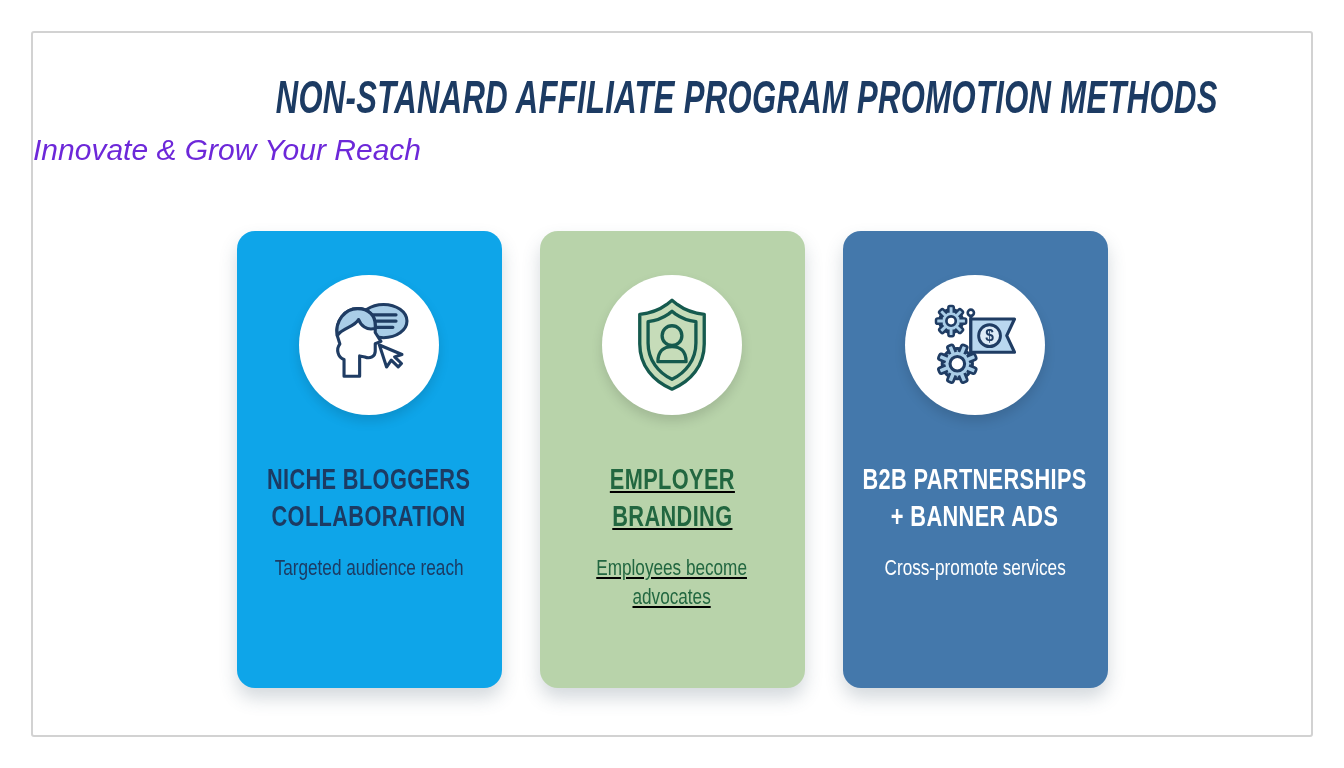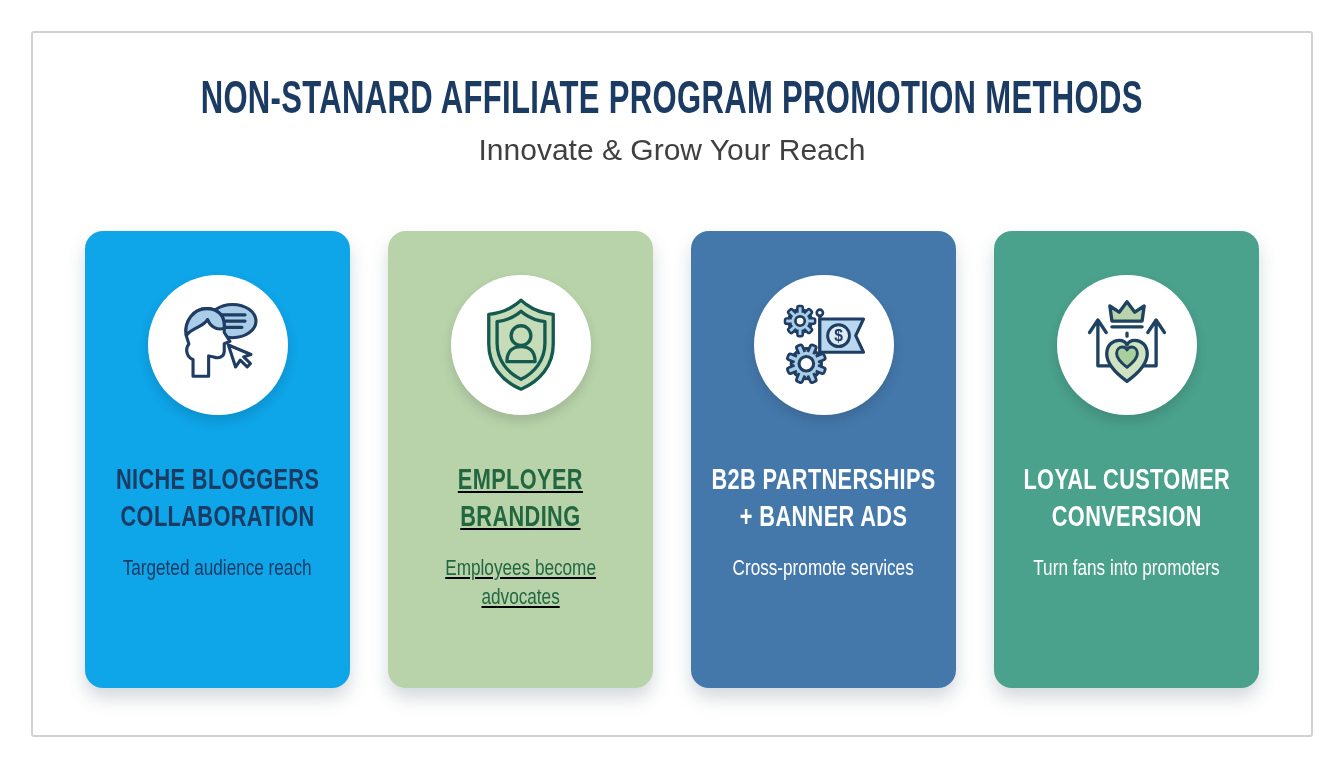--- a/index.html
+++ b/index.html
@@ -17,41 +17,42 @@
     border-radius: 3px;
     background: #ffffff;
     display: flex;
     flex-direction: column;
     align-items: center;
     overflow: visible;
   }
   .header {
     display: flex;
     flex-direction: column;
-    align-items: center;
+    align-items: flex-start;
     width: 100%;
+    font-style: italic;
   }
   .main-title {
     margin: 38px 0 0 0;
     width: max-content;
     font-size: 47px;
     font-weight: 700;
     letter-spacing: 0.5px;
     color: #1c3b63;
     white-space: nowrap;
     transform: scaleX(0.66);
     transform-origin: center top;
     line-height: 1.1;
   }
   .sub-title {
     margin: 9px 0 0 0;
     width: max-content;
     font-size: 30px;
     font-weight: 400;
-    color: #404040;
+    color: #6d28d9;
     white-space: nowrap;
     line-height: 1.2;
   }
   .cards-row {
     display: flex;
     gap: 38px;
     margin-top: 63px;
   }
   .card {
     width: 265px;
@@ -205,37 +206,15 @@
       </div>
       <h3 class="card-title">
         <span>B2B PARTNERSHIPS</span>
         <span>+ BANNER ADS</span>
       </h3>
       <p class="card-sub">
         <span>Cross-promote services</span>
       </p>
     </div>
 
-    <div class="card card-4">
-      <div class="icon-circle">
-        <svg viewBox="0 0 100 100">
-          <g stroke="#1f4260" stroke-width="3.2" stroke-linejoin="round" stroke-linecap="round" fill="none">
-            <path d="M14 38 L22 26 L30 38 M22 30 L22 70 L37 70"></path>
-            <path d="M70 38 L78 26 L86 38 M78 30 L78 70 L63 70"></path>
-            <path d="M35.5 27 L33.5 12.5 L42.5 18.5 L50 8.5 L57.5 18.5 L66.5 12.5 L64.5 27 Z" fill="#b9d4ab"></path>
-            <path d="M35.5 32.5 H64.5"></path>
-            <path d="M50 38.5 V41.5"></path>
-            <path d="M50 85 C37.5 76 30.5 68 30.5 58.5 C30.5 50 36.5 45.5 42.5 45.5 C46 45.5 48.9 47.3 50 50 C51.1 47.3 54 45.5 57.5 45.5 C63.5 45.5 69.5 50 69.5 58.5 C69.5 68 62.5 76 50 85 Z" fill="#cfe3c2"></path>
-            <path d="M50 71.5 C43.5 66.5 40 62.5 40 58.2 C40 54.2 42.8 52 45.6 52 C47.4 52 49.3 53 50 54.8 C50.7 53 52.6 52 54.4 52 C57.2 52 60 54.2 60 58.2 C60 62.5 56.5 66.5 50 71.5 Z" fill="#a9cf9c" stroke-width="2.8"></path>
-          </g>
-        </svg>
-      </div>
-      <h3 class="card-title">
-        <span>LOYAL CUSTOMER</span>
-        <span>CONVERSION</span>
-      </h3>
-      <p class="card-sub">
-        <span>Turn fans into promoters</span>
-      </p>
-    </div>
 
   </div>
 </div>
 
 </body></html>

